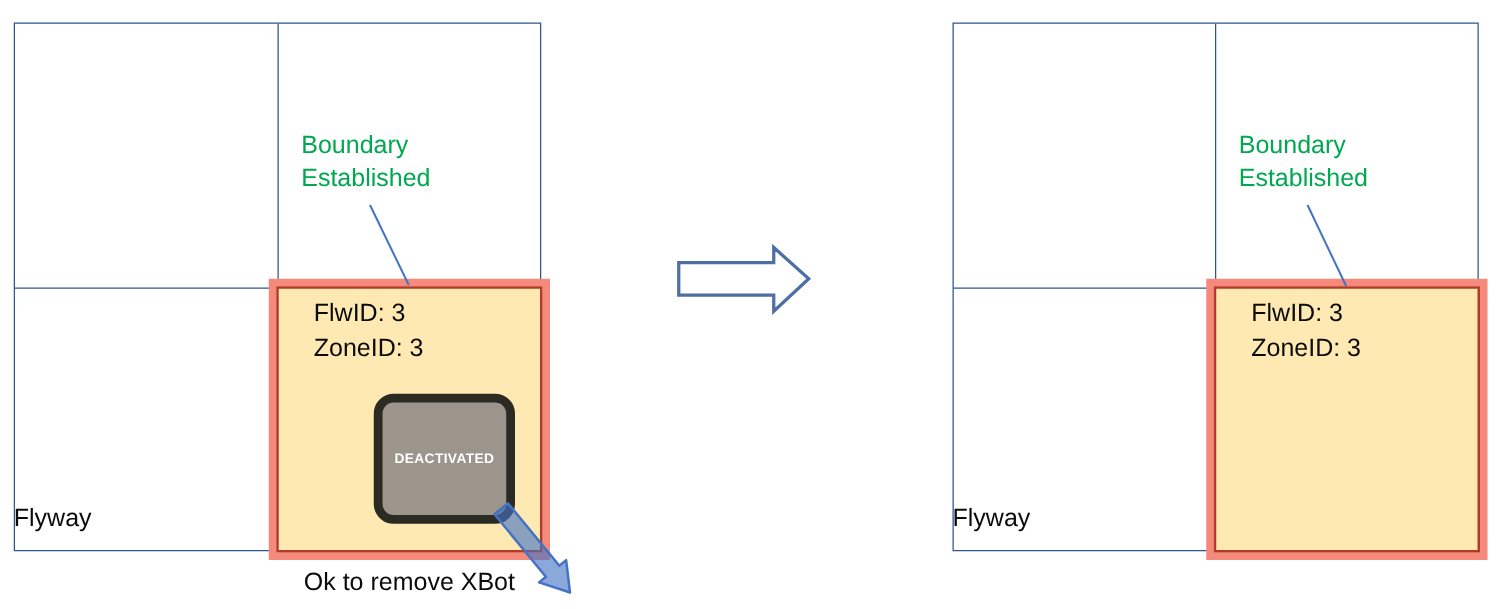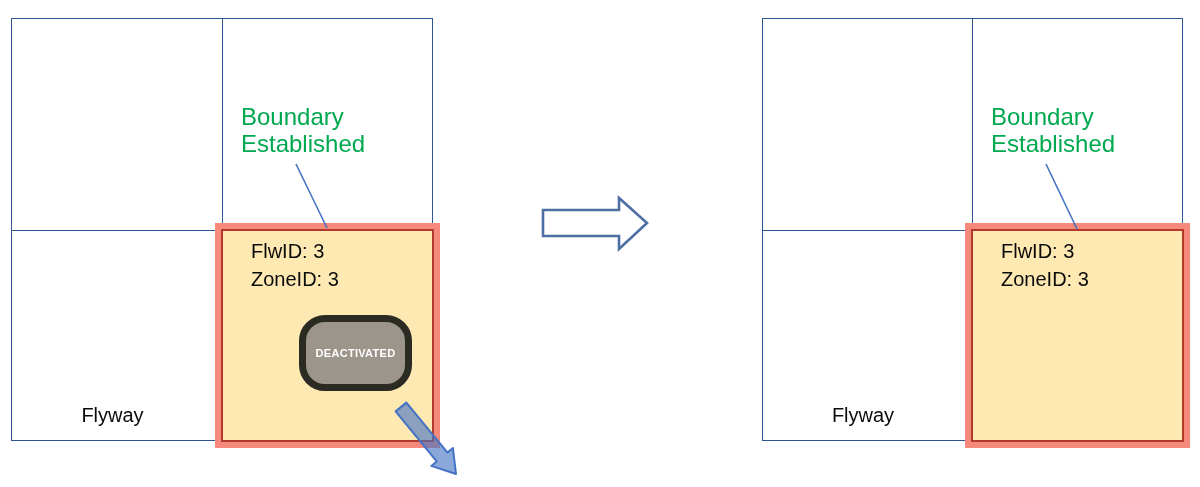--- a/index.html
+++ b/index.html
@@ -25,28 +25,28 @@
   .grid { position:absolute; border:1.6px solid var(--grid-line); background:transparent; z-index:1; }
   .grid .vline { position:absolute; top:0; bottom:0; width:1.6px; background:var(--grid-line); }
   .grid .hline { position:absolute; left:0; right:0; height:1.6px; background:var(--grid-line); }
 
   .zone-highlight { position:absolute; background:var(--zone-fill);
     border:2px solid var(--zone-border); box-shadow:0 0 0 6px var(--zone-glow);
     z-index:2; padding:6px 28px; }
   .zone-text { font-size:20px; line-height:28px; color:var(--label-text); white-space:pre; }
 
   .flyway { position:absolute; z-index:2; font-size:20px; line-height:26px;
-    color:var(--label-text); text-align:center; }
+    color:var(--label-text); text-align:left; }
 
   .boundary-label { position:absolute; z-index:5; color:var(--boundary-text);
-    font-size:24px; line-height:27px; }
+    font-size:20px; line-height:27px; }
   .boundary-label span { display:block; }
 
-  .xbot-box { position:absolute; z-index:3; width:113px; height:76px;
-    background:var(--xbot-fill); border:7px solid var(--xbot-border); border-radius:26px;
+  .xbot-box { position:absolute; z-index:3; width:113px; height:104px;
+    background:var(--xbot-fill); border:7px solid var(--xbot-border); border-radius:16px;
     display:flex; align-items:center; justify-content:center; }
   .xbot-box .state { color:var(--xbot-text); font-size:11px; font-weight:bold; letter-spacing:0.3px; }
 
   .overlay-svg { position:absolute; left:0; top:0; width:1200px; height:487px;
     z-index:4; pointer-events:none; }
   .leader { stroke:var(--leader-line); stroke-width:1.6; fill:none; }
   .exit-arrow { fill:var(--arrow-fill); stroke:var(--arrow-stroke); stroke-width:2; stroke-linejoin:round; }
   .block-arrow { fill:#FFFFFF; stroke:var(--block-arrow-stroke); stroke-width:2.6; stroke-linejoin:miter; }
 
   .caption { position:absolute; z-index:5; font-size:20px; line-height:25px;
@@ -71,20 +71,21 @@
 
   <div class="boundary-label" style="left:241px; top:103px;">
     <span>Boundary</span>
     <span>Established</span>
   </div>
 
   <div class="xbot-box" style="left:299px; top:315px;">
     <span class="state">DEACTIVATED</span>
   </div>
 
+  <div class="caption" style="left:222px; top:454px; width:211px;">Ok to remove XBot</div>
 
   <div class="grid" style="left:762px; top:18px; width:421px; height:423px;">
     <div class="vline" style="left:208.5px;"></div>
     <div class="hline" style="top:210.5px;"></div>
   </div>
 
   <div class="zone-highlight" style="left:971px; top:229px; width:213px; height:213px;">
     <div class="zone-text">FlwID: 3</div>
     <div class="zone-text">ZoneID: 3</div>
   </div>

